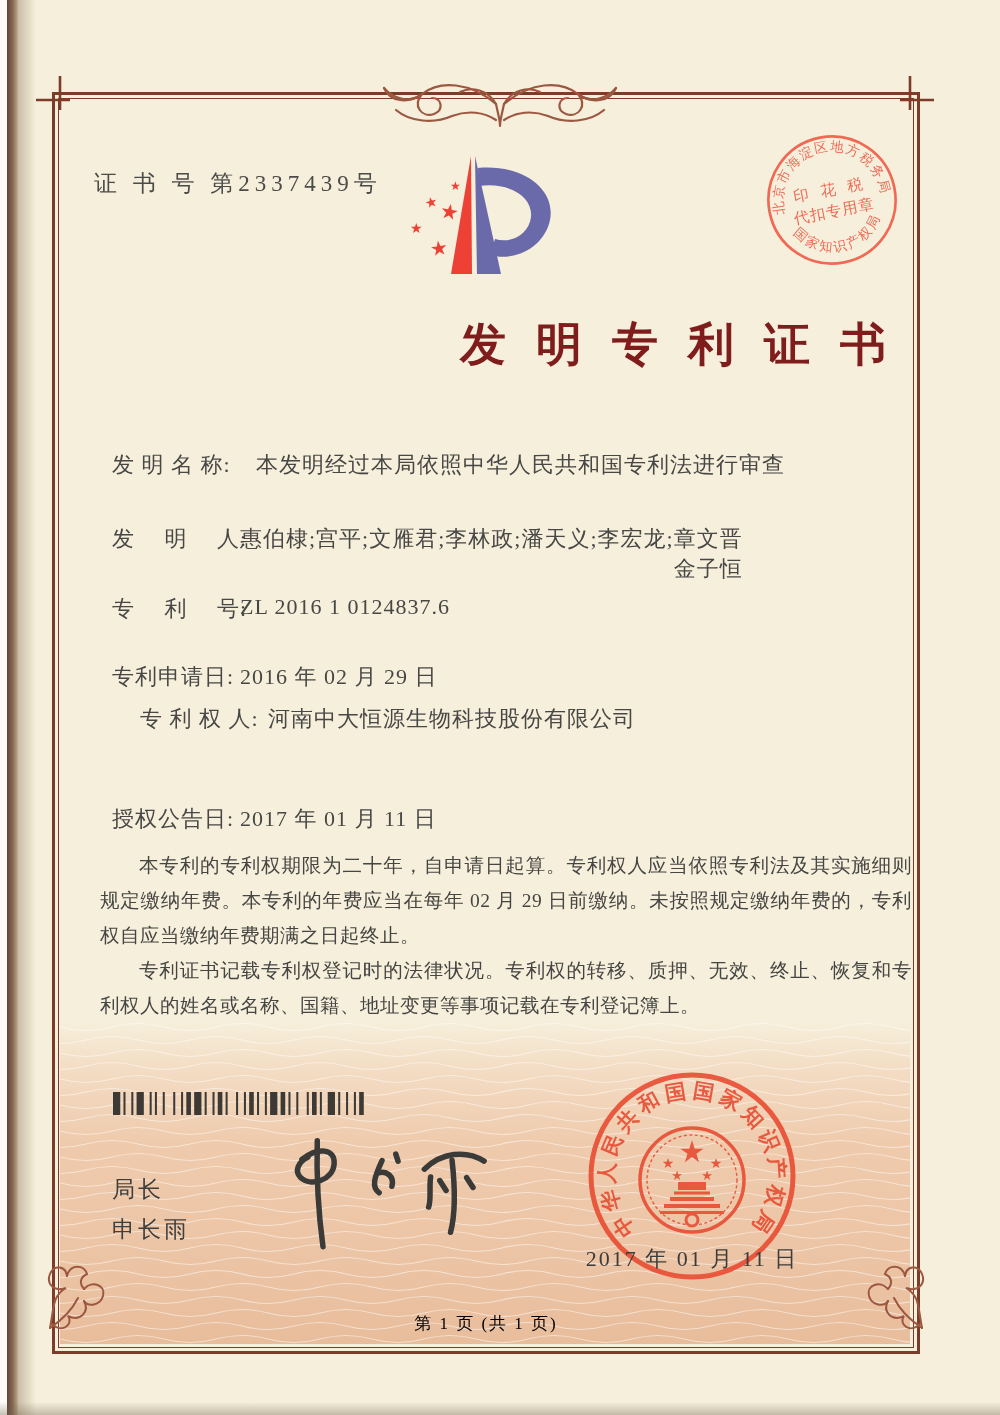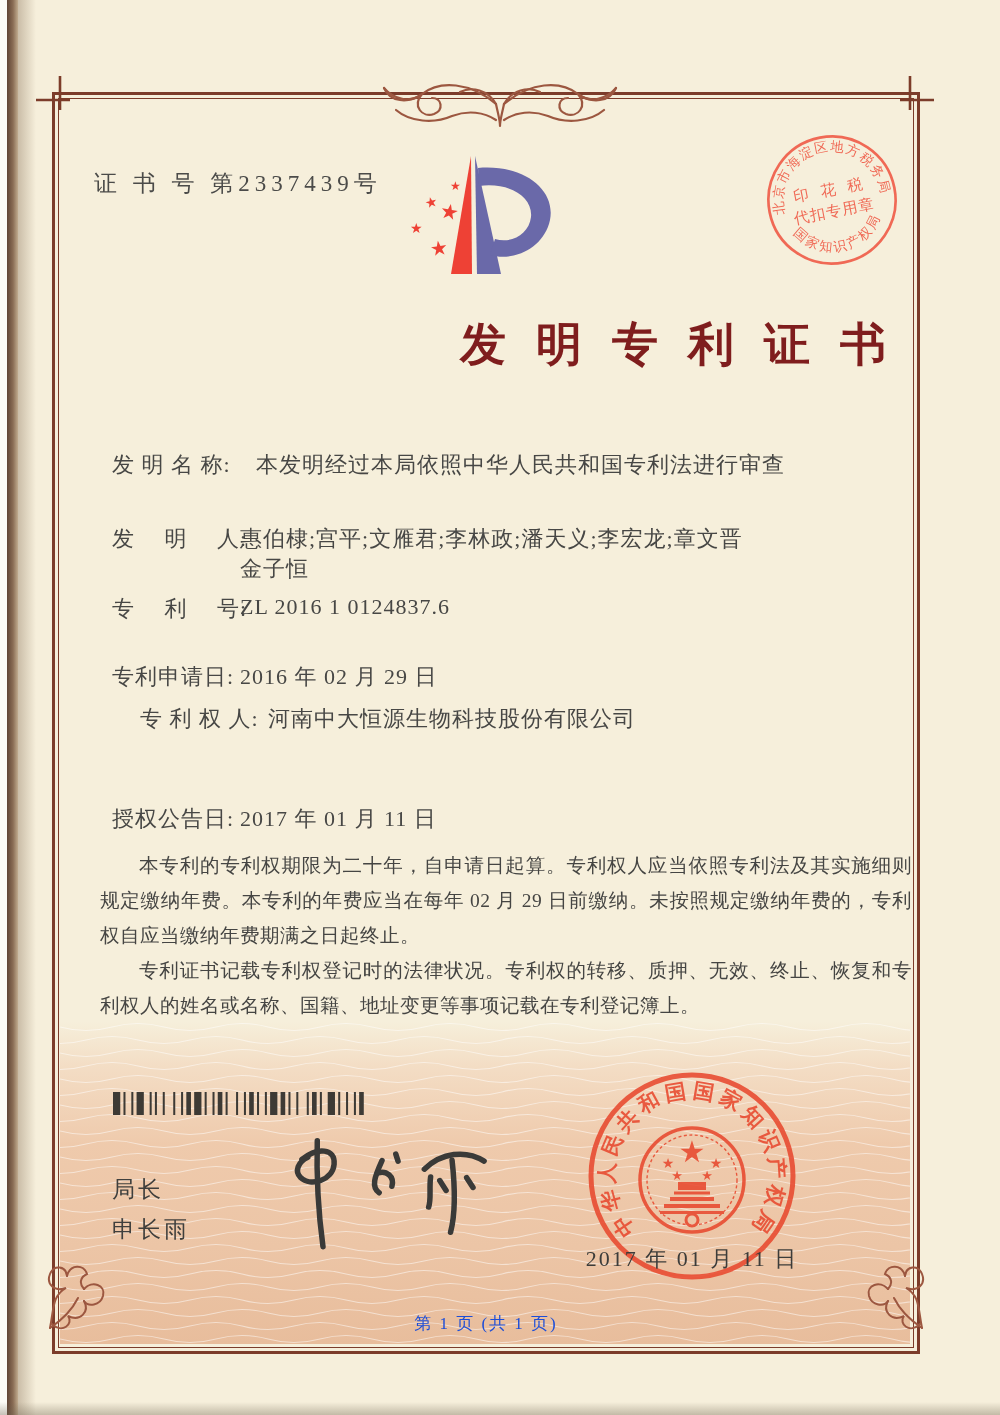--- a/index.html
+++ b/index.html
@@ -23,33 +23,33 @@
   .pinkzone svg{position:absolute;left:0;top:0;}
   .certno{position:absolute;left:94px;top:168px;font-size:23px;letter-spacing:5px;color:#4b4b49;}
   .logo{position:absolute;left:372px;top:150px;width:205px;height:160px;}
   .logo svg{position:absolute;left:0;top:0;}
   .logo .st{position:absolute;color:#ee4135;line-height:1;}
   .stamp{position:absolute;left:750px;top:118px;width:164px;height:164px;transform:rotate(-11deg);}
   .title{position:absolute;left:56px;width:860px;top:314px;text-align:right;
     font-size:46px;font-weight:bold;letter-spacing:30px;text-indent:30px;color:#7f1d1d;}
   .frow{position:absolute;left:112px;width:780px;display:flex;font-size:22px;letter-spacing:1px;color:#474745;}
   .flabel{flex:none;width:128px;white-space:pre;}
-  .fvalue span{display:block;}
+  .fvalue span{display:block;text-align:right;}
   .bodytext{position:absolute;left:100px;top:848px;width:812px;font-size:19.5px;
     line-height:35px;text-align:justify;color:#454543;letter-spacing:.5px;}
   .bodytext p{margin:0;text-indent:2em;}
   .barcode{position:absolute;left:113px;top:1092px;}
   .sig-title{position:absolute;left:112px;top:1174px;font-size:23px;letter-spacing:3px;color:#3f3f3d;}
   .sig-name{position:absolute;left:112px;top:1214px;font-size:23px;letter-spacing:3px;color:#3f3f3d;}
   .signature{position:absolute;left:275px;top:1126px;transform:rotate(-2deg);}
   .seal{position:absolute;left:578px;top:1062px;}
   .seal-date{position:absolute;left:570px;top:1244px;width:244px;text-align:center;
     font-size:22px;letter-spacing:2px;color:#3c3c3a;}
   .pagefooter{position:absolute;left:56px;width:860px;top:1312px;text-align:center;
-    font-size:17px;letter-spacing:2px;color:#1d4ed8;}
+    font-size:17px;letter-spacing:2px;color:#000000;}
   .orn{position:absolute;}
 </style>
 </head>
 <body>
 
 <div class="page">
 
   <div class="edge-white"></div>
   <div class="edge-spine"></div>
   <div class="edge-spine-fade"></div>

